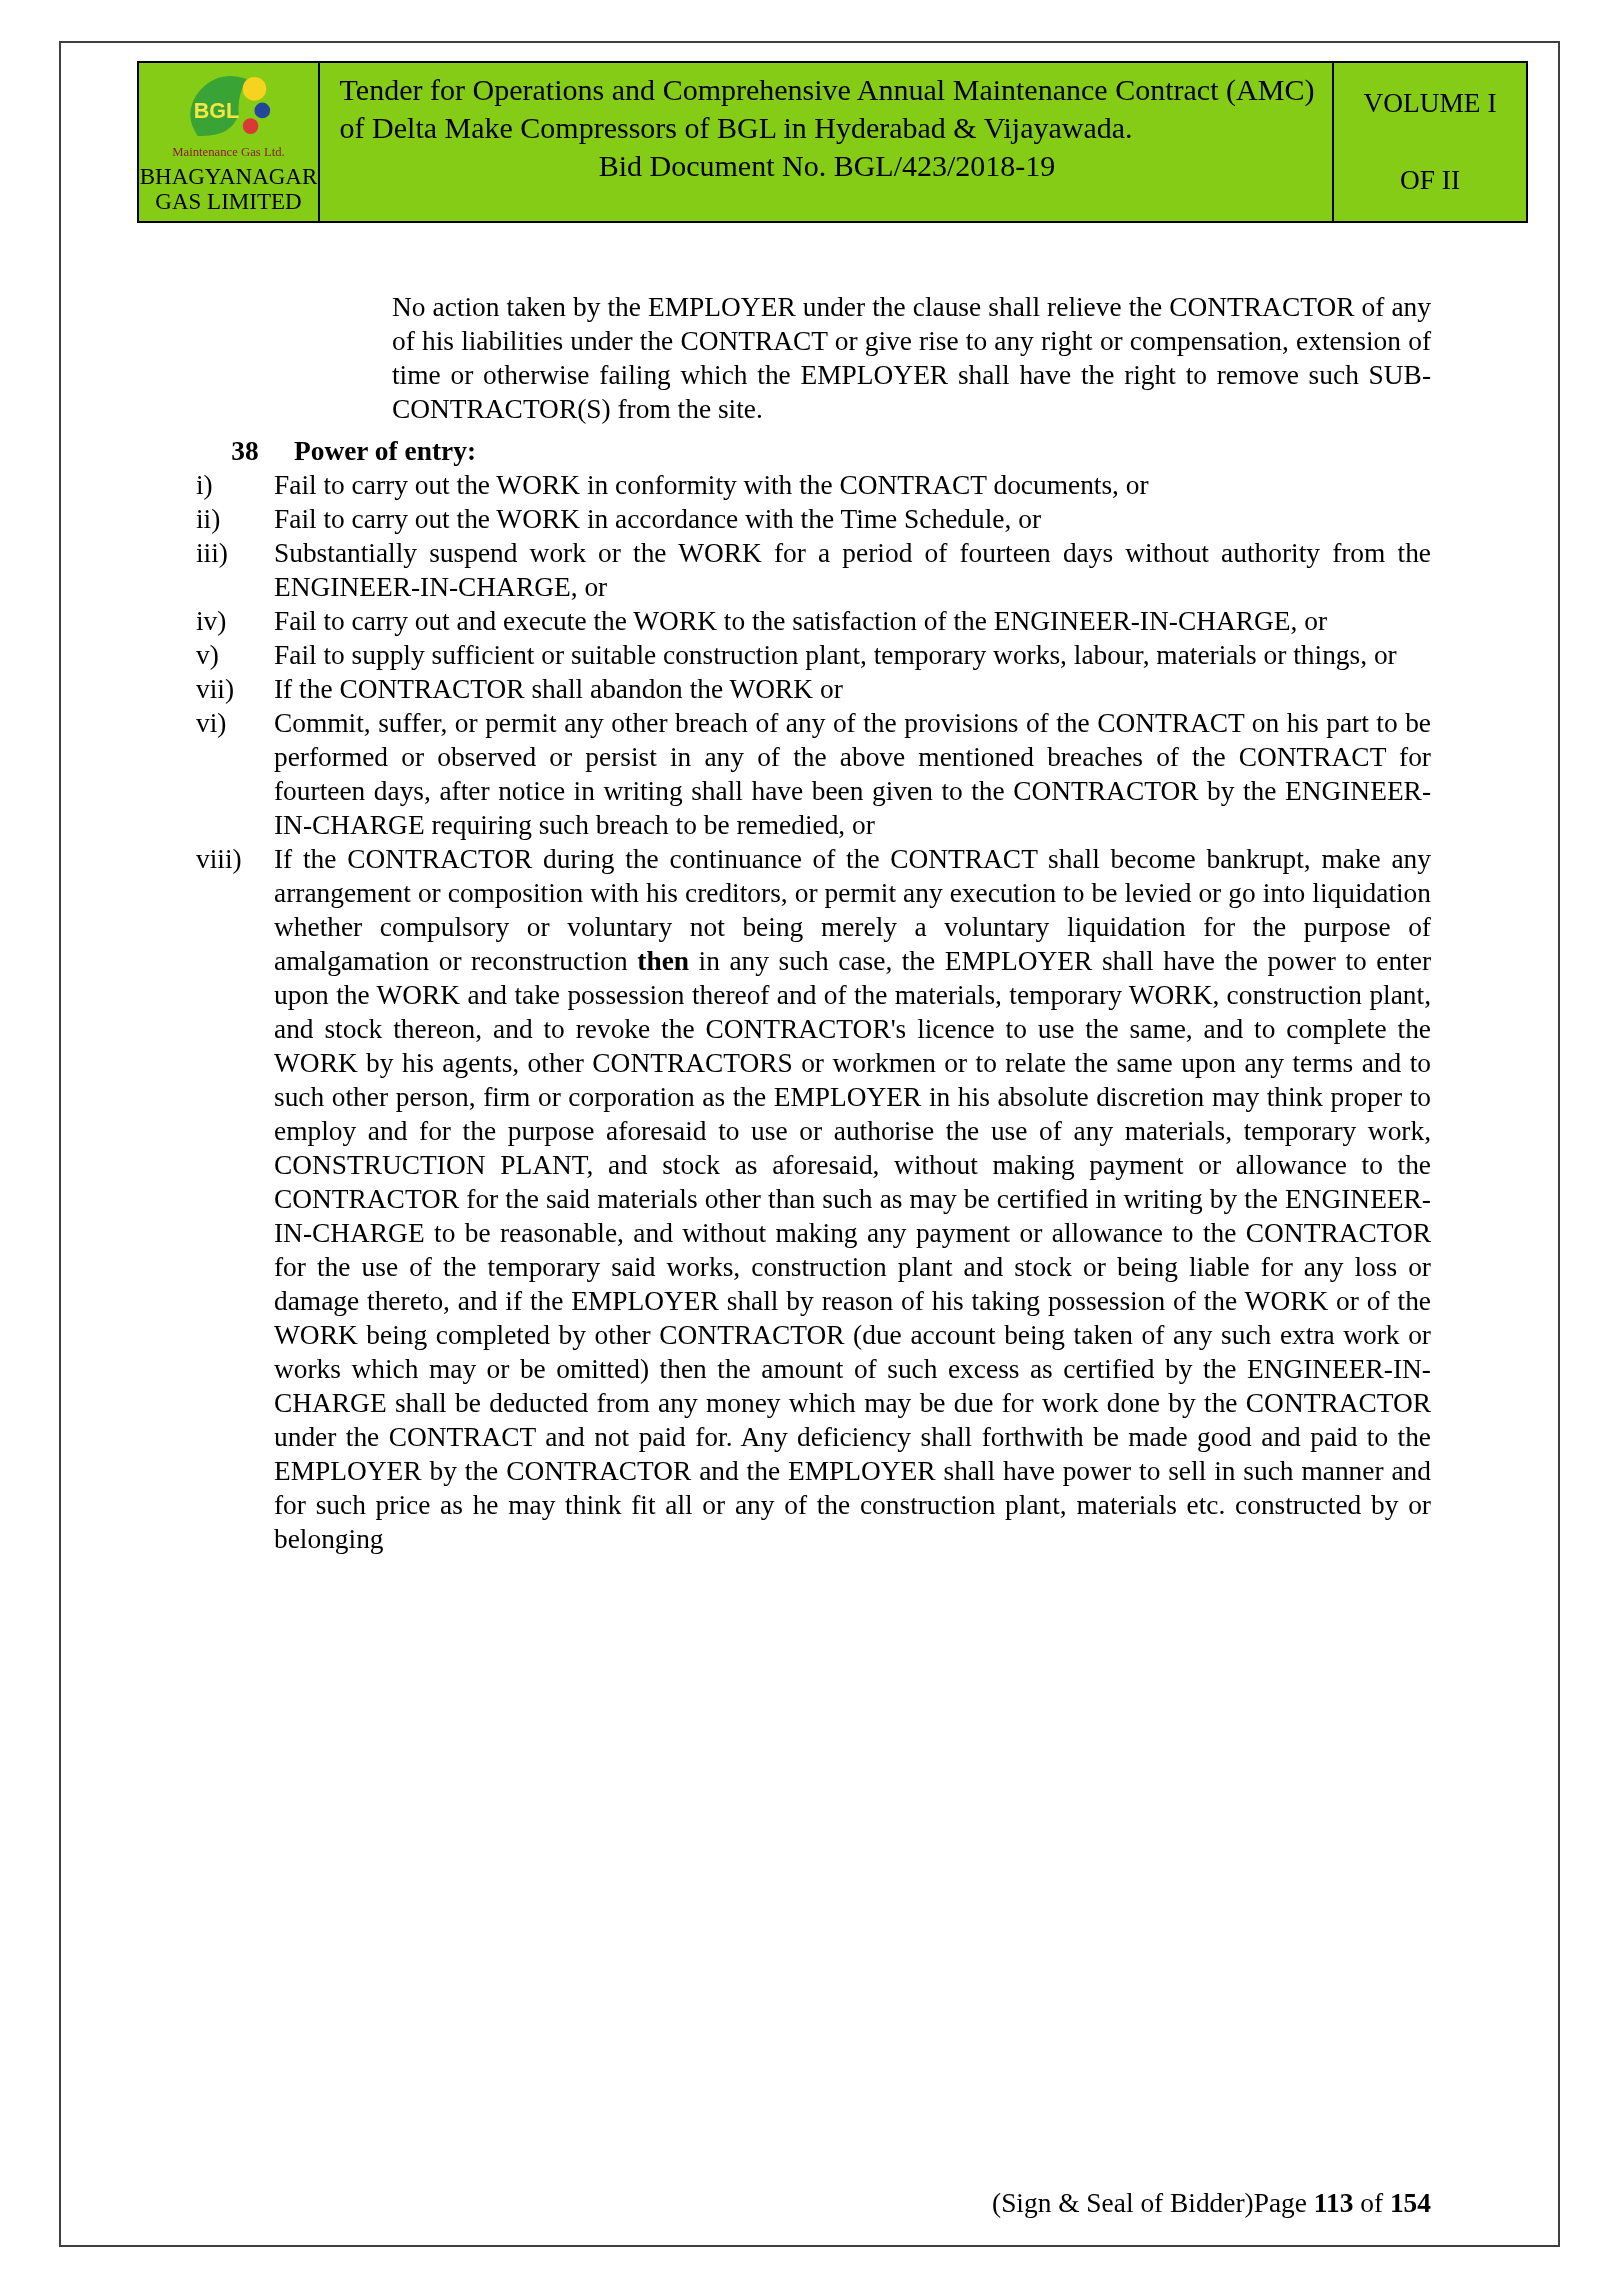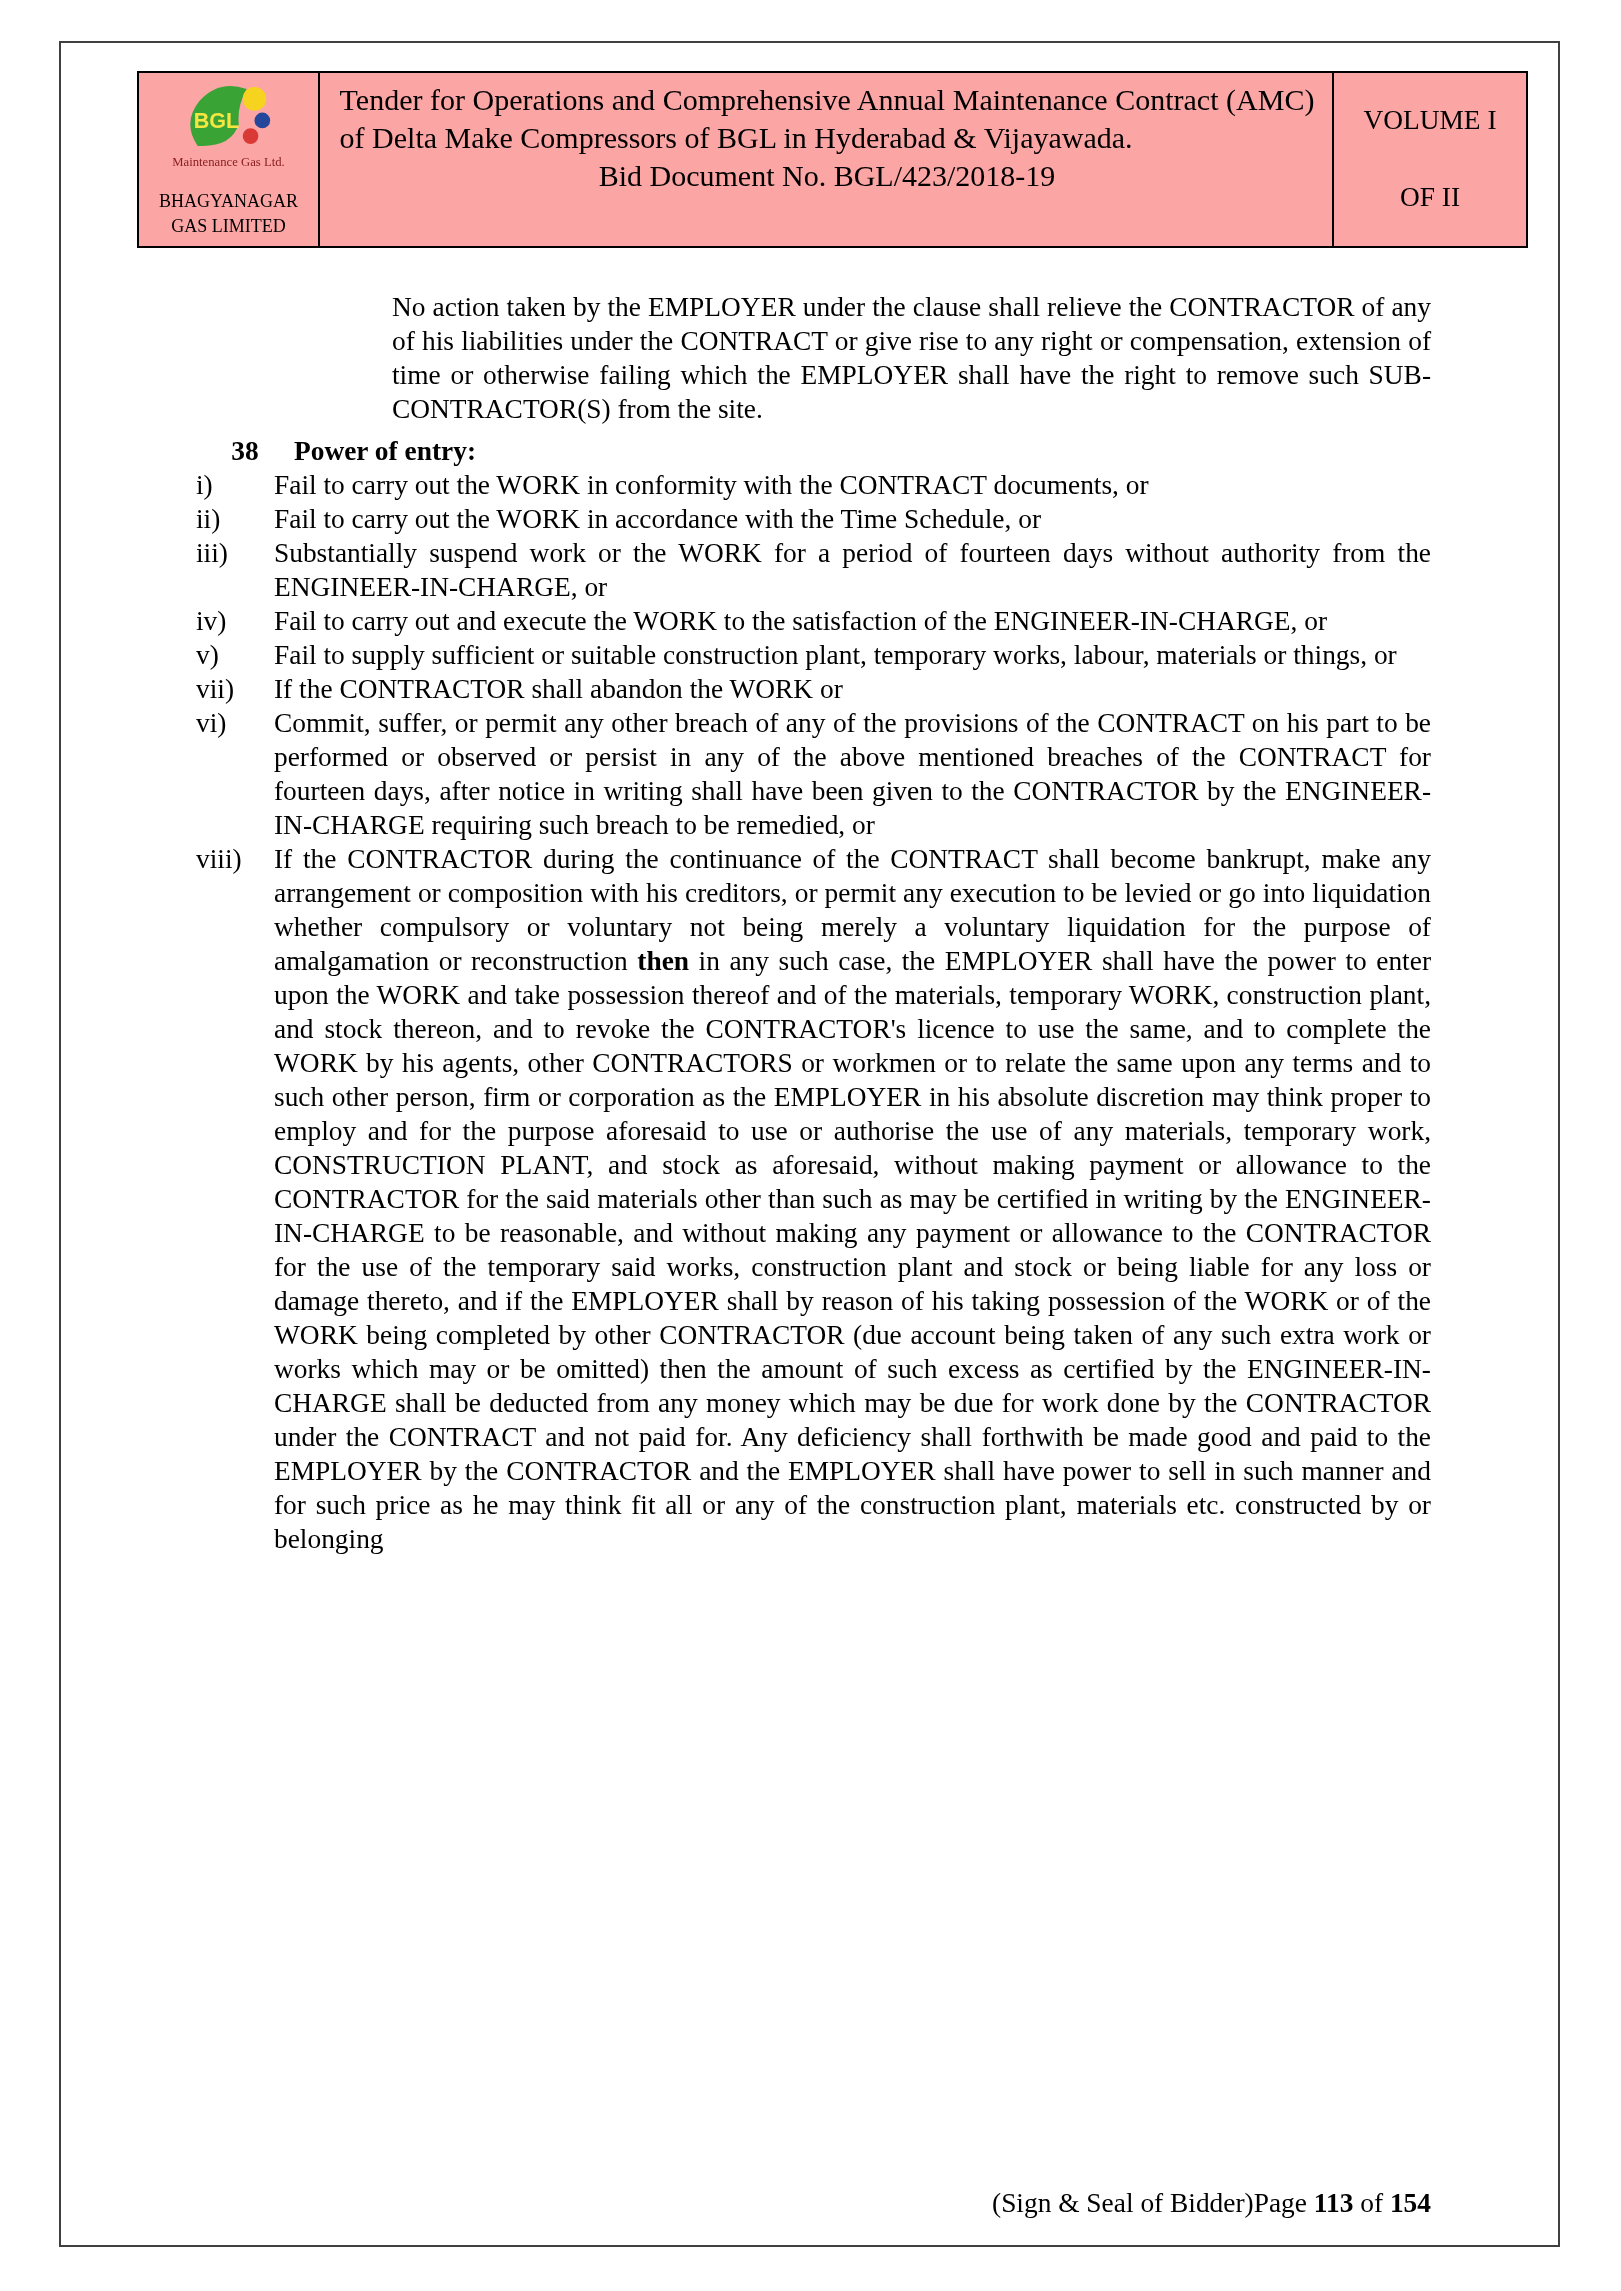--- a/index.html
+++ b/index.html
@@ -22,49 +22,49 @@
     top: 41px;
     right: 61px;
     bottom: 45px;
     border: 2px solid #404040;
     pointer-events: none;
   }
   
   .header {
     position: absolute;
     left: 137px;
-    top: 71px;
+    top: 61px;
     width: 1391px;
     display: flex;
     border: 2px solid #000;
     box-sizing: border-box;
-    background: #fca5a5;
+    background: #84cc16;
   }
   .logo-cell {
     width: 181px;
     flex: none;
     border-right: 2px solid #000;
     box-sizing: border-box;
     display: flex;
     flex-direction: column;
     align-items: center;
     padding: 7.8px 3.9px 5.9px;
   }
   .logo-graphic { width: 98px; height: 73px; }
   .logo-tagline {
     font-size: 12.7px;
     color: #8b2020;
     margin-top: 1px;
     white-space: nowrap;
   }
   .company-name {
-    font-size: 18px;
+    font-size: 23px;
     line-height: 25.5px;
     text-align: center;
-    margin-top: 19px;
+    margin-top: 4px;
   }
   .title-cell {
     flex: 1;
     border-right: 2px solid #000;
     box-sizing: border-box;
     padding: 7.8px 17.6px 7.8px 19.6px;
   }
   .tender-title {
     margin: 0;
     font-size: 30px;

